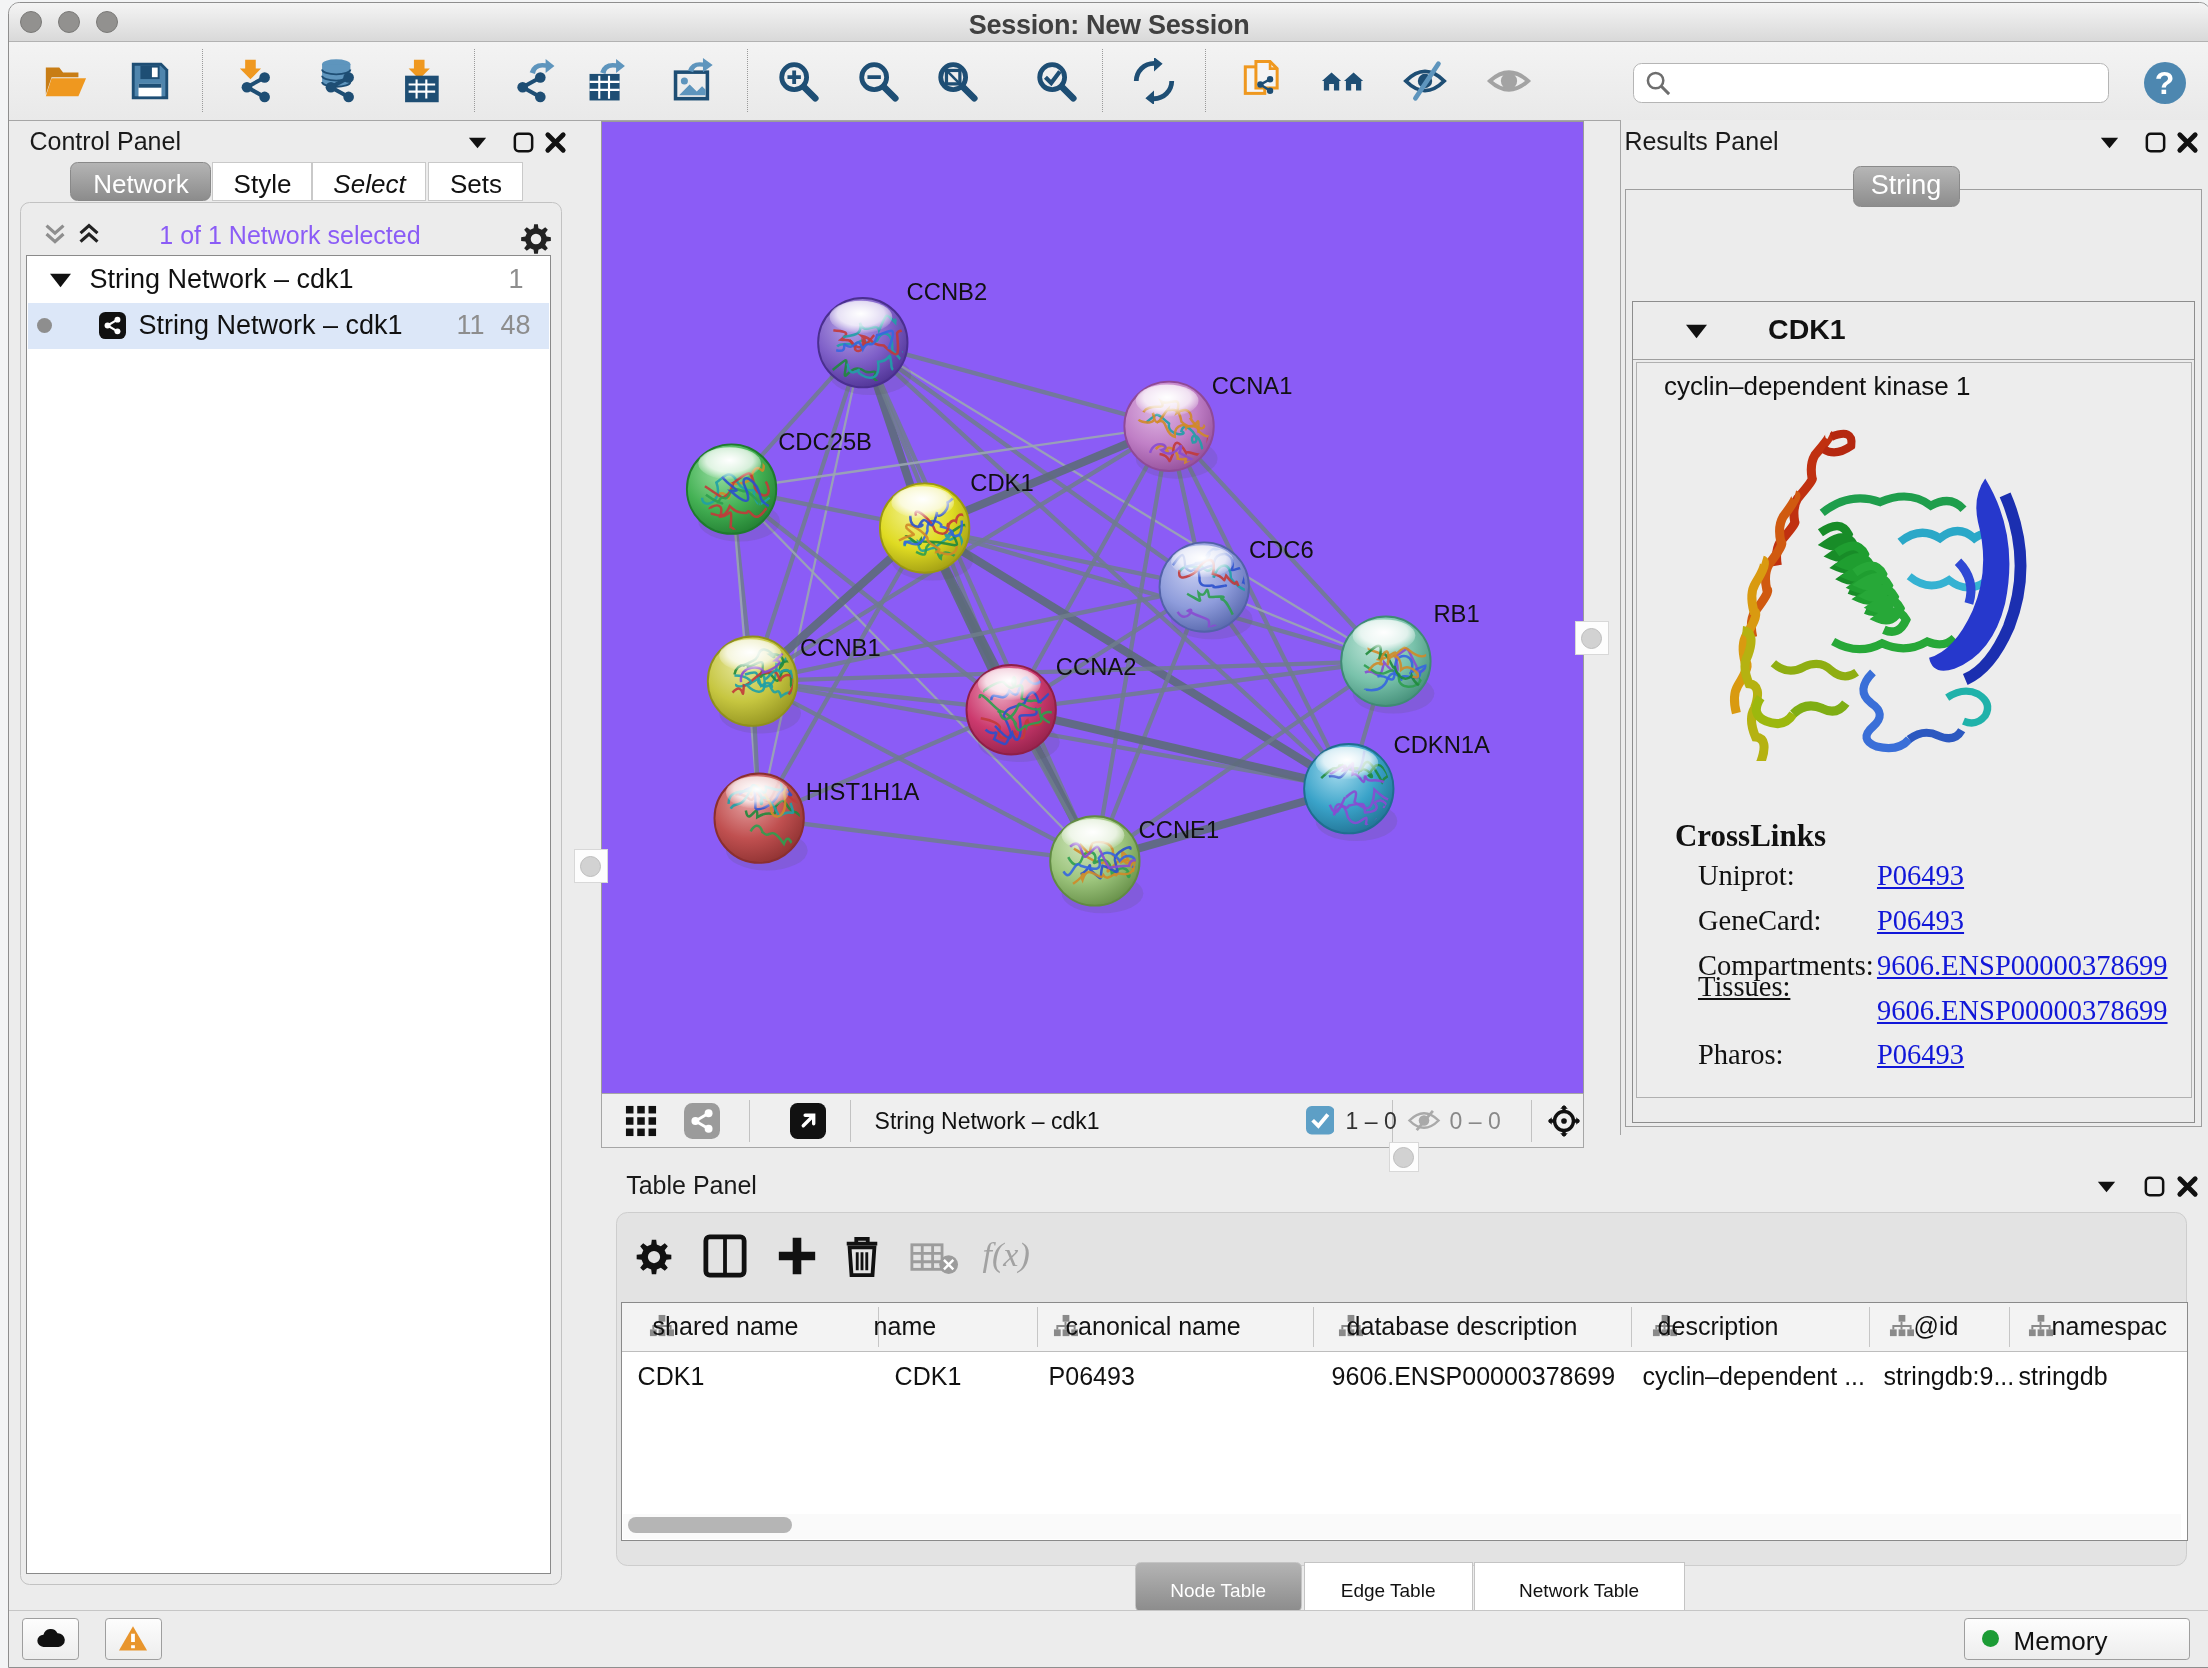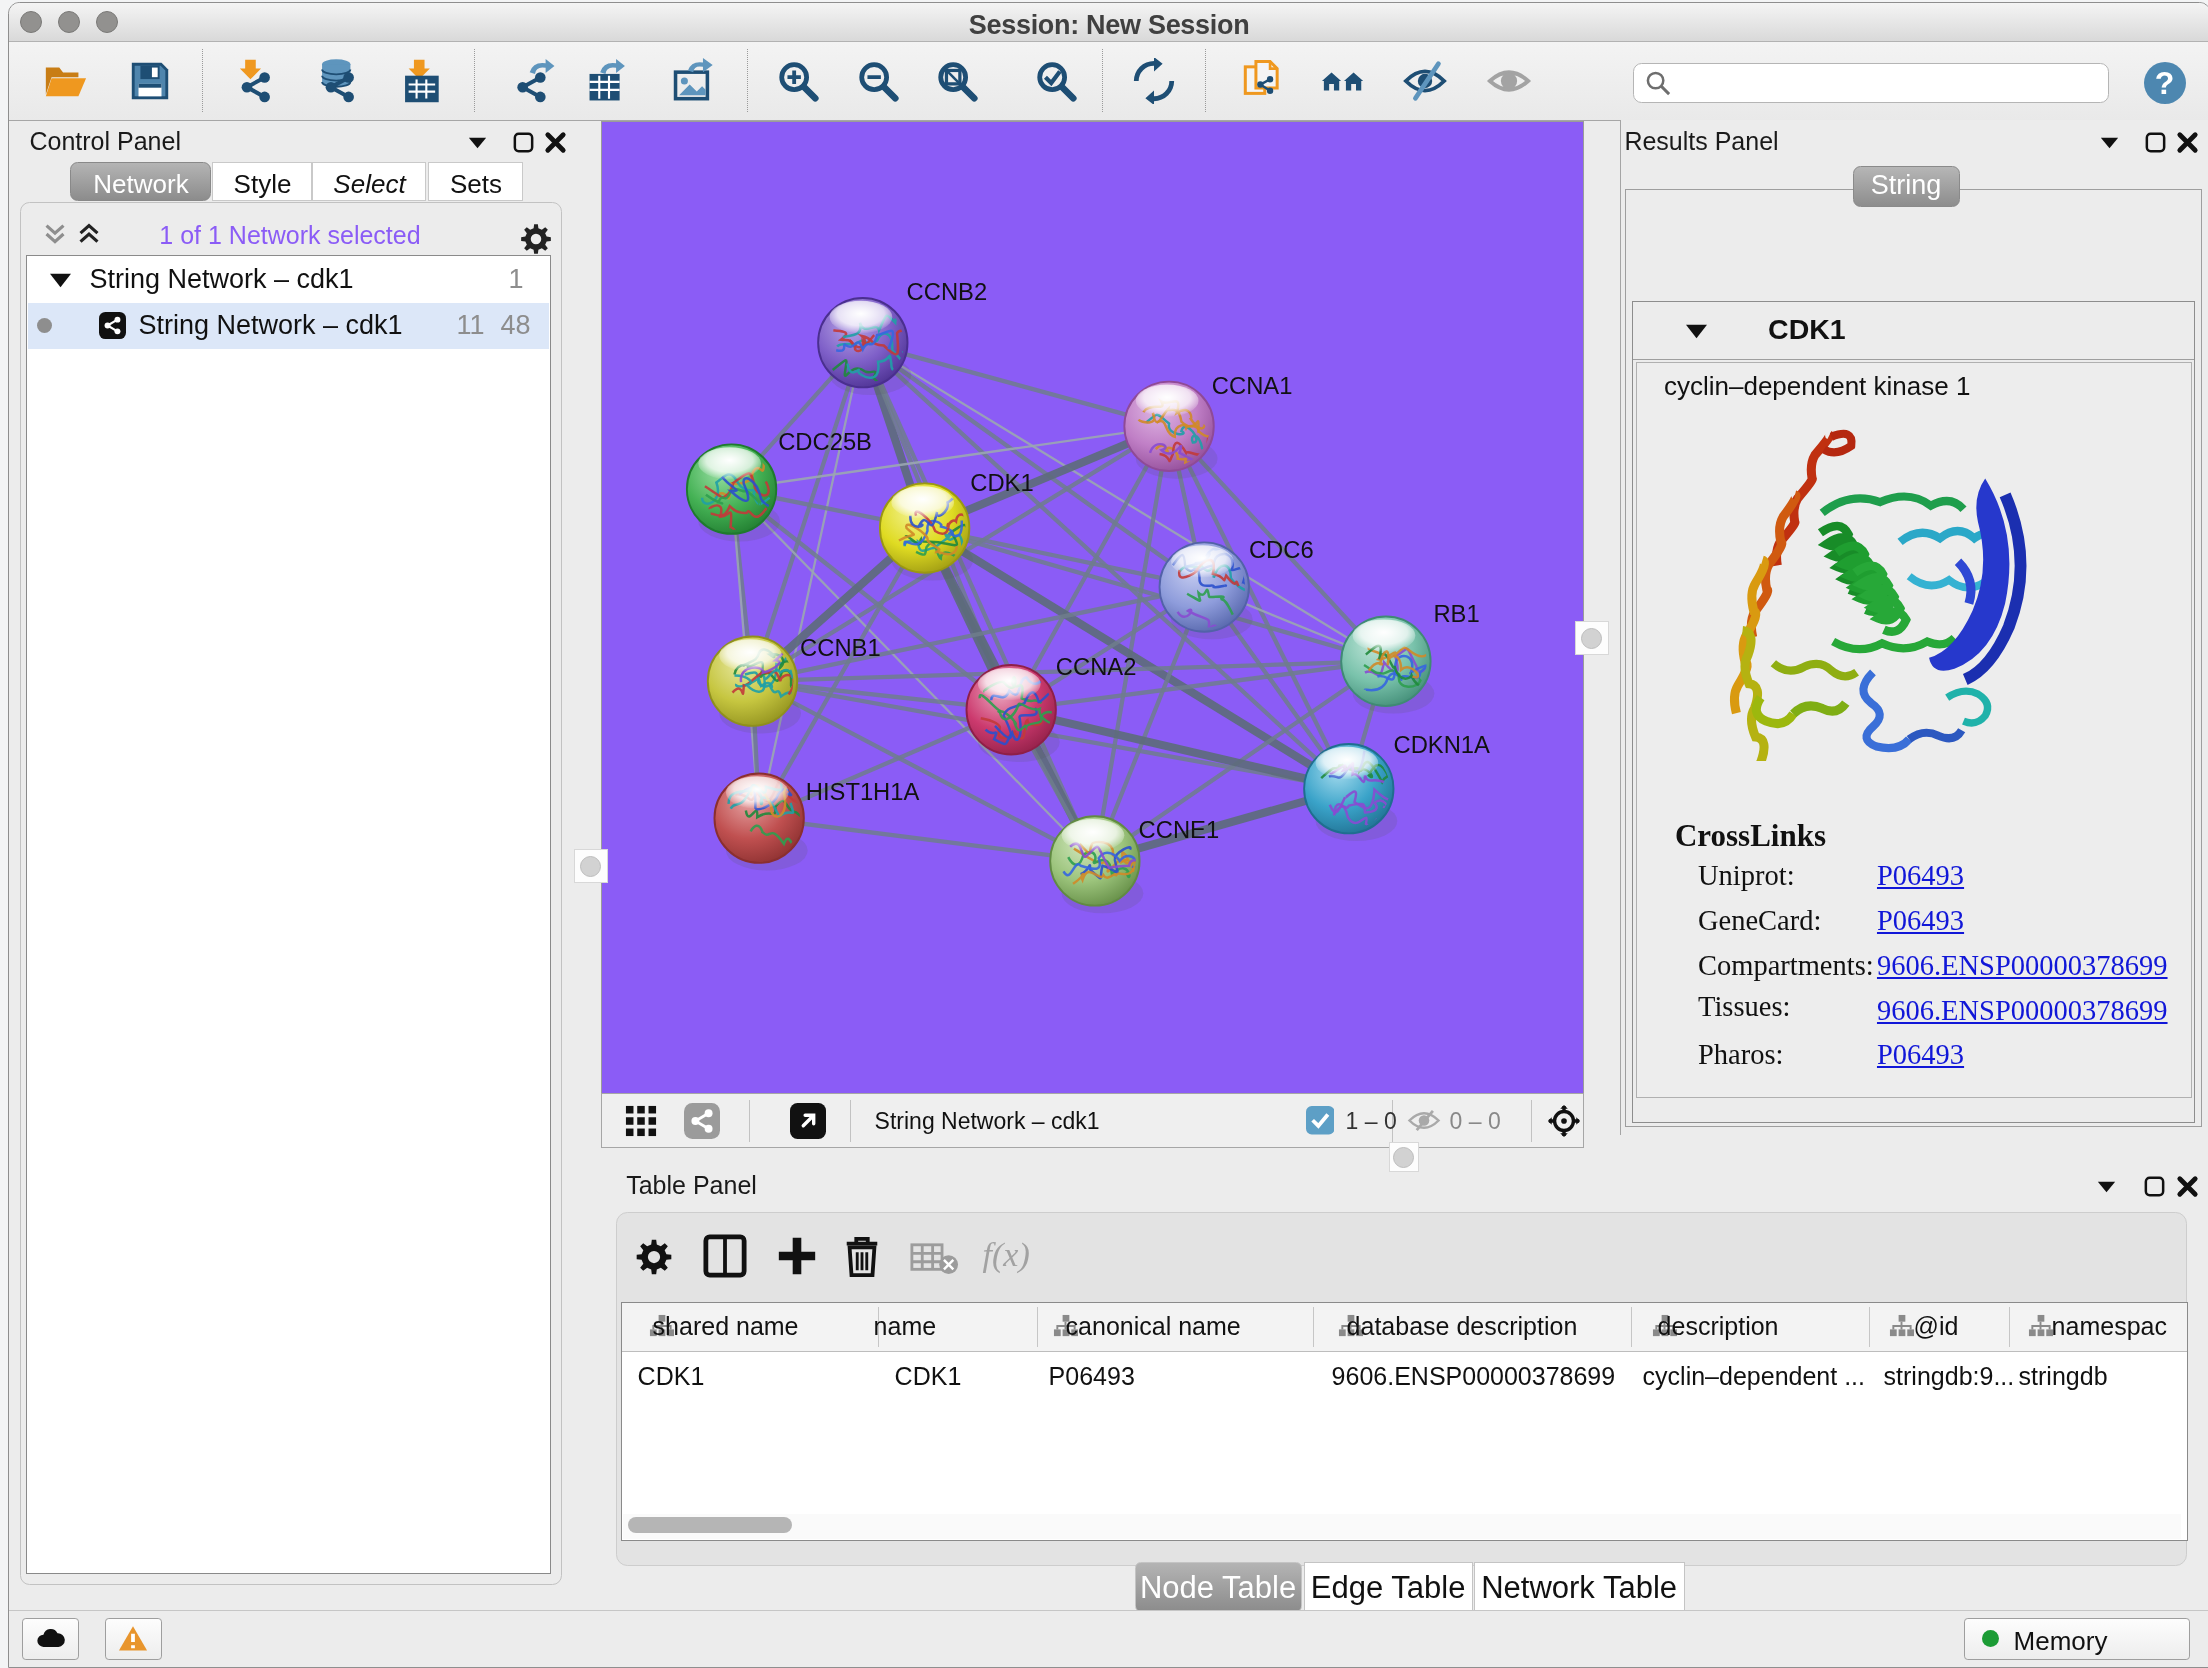--- a/index.html
+++ b/index.html
@@ -44,21 +44,21 @@
 #tpanel{left:590px;top:1147px;width:1611px;height:459px;}
 #ttool{left:17px;top:62px;width:1569px;height:352px;background:#e3e3e3;border:1px solid #cdcdcd;border-radius:11.4px;}
 #ttable{left:22px;top:152px;width:1565px;height:237px;background:#fff;border:1px solid #8a8a8a;}
 #thead{left:0;top:0;width:100%;height:48px;background:#f3f3f3;border-bottom:1px solid #bdbdbd;}
 .th{font-size:25px;color:#111;top:9.5px;}
 .thicon{top:11.4px;}
 .td{font-size:25px;color:#111;top:59px;}
 .colsep{top:3.8px;height:40px;width:0;border-left:1px solid #c6c6c6;}
 #hscroll{left:1px;top:211px;width:1558px;height:25px;background:#fafafa;}
 #hpill{left:5.7px;top:2.9px;width:164px;height:16px;background:#b5b5b5;border-radius:8.6px;}
-.btab{top:412px;height:50px;background:#fff;border:1px solid #c4c4c4;font-size:31px;color:#111;text-align:center;box-sizing:border-box;padding-top:7px;}
+.btab{top:412px;height:50px;background:#fff;border:1px solid #c4c4c4;font-size:19px;color:#111;text-align:center;box-sizing:border-box;padding-top:17px;}
 .btabsel{background:linear-gradient(#b4b4b4,#8c8c8c);color:#fff;border-radius:5.7px;}
 
 #statusbar{left:0;top:1607px;width:100%;height:57px;background:#ececec;border-top:1px solid #c6c6c6;}
 .sbtn{top:7.6px;height:40px;background:linear-gradient(#fdfdfd,#ededed);border:1px solid #9e9e9e;border-radius:3.8px;}
 .dot{width:17px;height:17px;border-radius:50%;}
 .splitdot{width:32px;height:32px;background:#fdfdfd;border:1px solid #d8d8d8;}
 .splitdot i{position:absolute;left:5.7px;top:5.7px;width:19px;height:19px;border-radius:50%;background:#d2d2d2;border:1px solid #bdbdbd;display:block;}
 </style></head>
 <body>
 <div class="abs" id="win">
@@ -664,21 +664,21 @@
 <path d="M288 300 Q306 288 322 296 Q338 306 330 320 Q320 332 306 326" stroke="#20b2aa" stroke-width="8" fill="none"></path>
 
           </svg>
           <div class="abs serif" style="left:38px;top:455px;font-size:31px;font-weight:bold;color:#111;">CrossLinks</div>
           <div class="abs serif clrow" style="left:61px;top:497px;">Uniprot:</div>
             <div class="abs serif clrow cllink" style="left:240px;top:497px;">P06493</div>
           <div class="abs serif clrow" style="left:61px;top:542px;">GeneCard:</div>
             <div class="abs serif clrow cllink" style="left:240px;top:542px;">P06493</div>
           <div class="abs serif clrow" style="left:61px;top:587px;">Compartments:</div>
             <div class="abs serif clrow cllink" style="left:240px;top:587px;">9606.ENSP00000378699</div>
-          <div class="abs serif clrow" style="left:61px;top:628px;">Tissues:</div>
+          <div class="abs serif clrow" style="left:61px;top:608px;text-decoration:underline;">Tissues:</div>
             <div class="abs serif clrow cllink" style="left:240px;top:632px;">9606.ENSP00000378699</div>
           <div class="abs serif clrow" style="left:61px;top:676px;">Pharos:</div>
             <div class="abs serif clrow cllink" style="left:240px;top:676px;">P06493</div>
         </div>
       </div>
     </div>
     <div class="abs" id="stringtab">String</div>
   </div>
 
   <div class="abs" id="tpanel">

